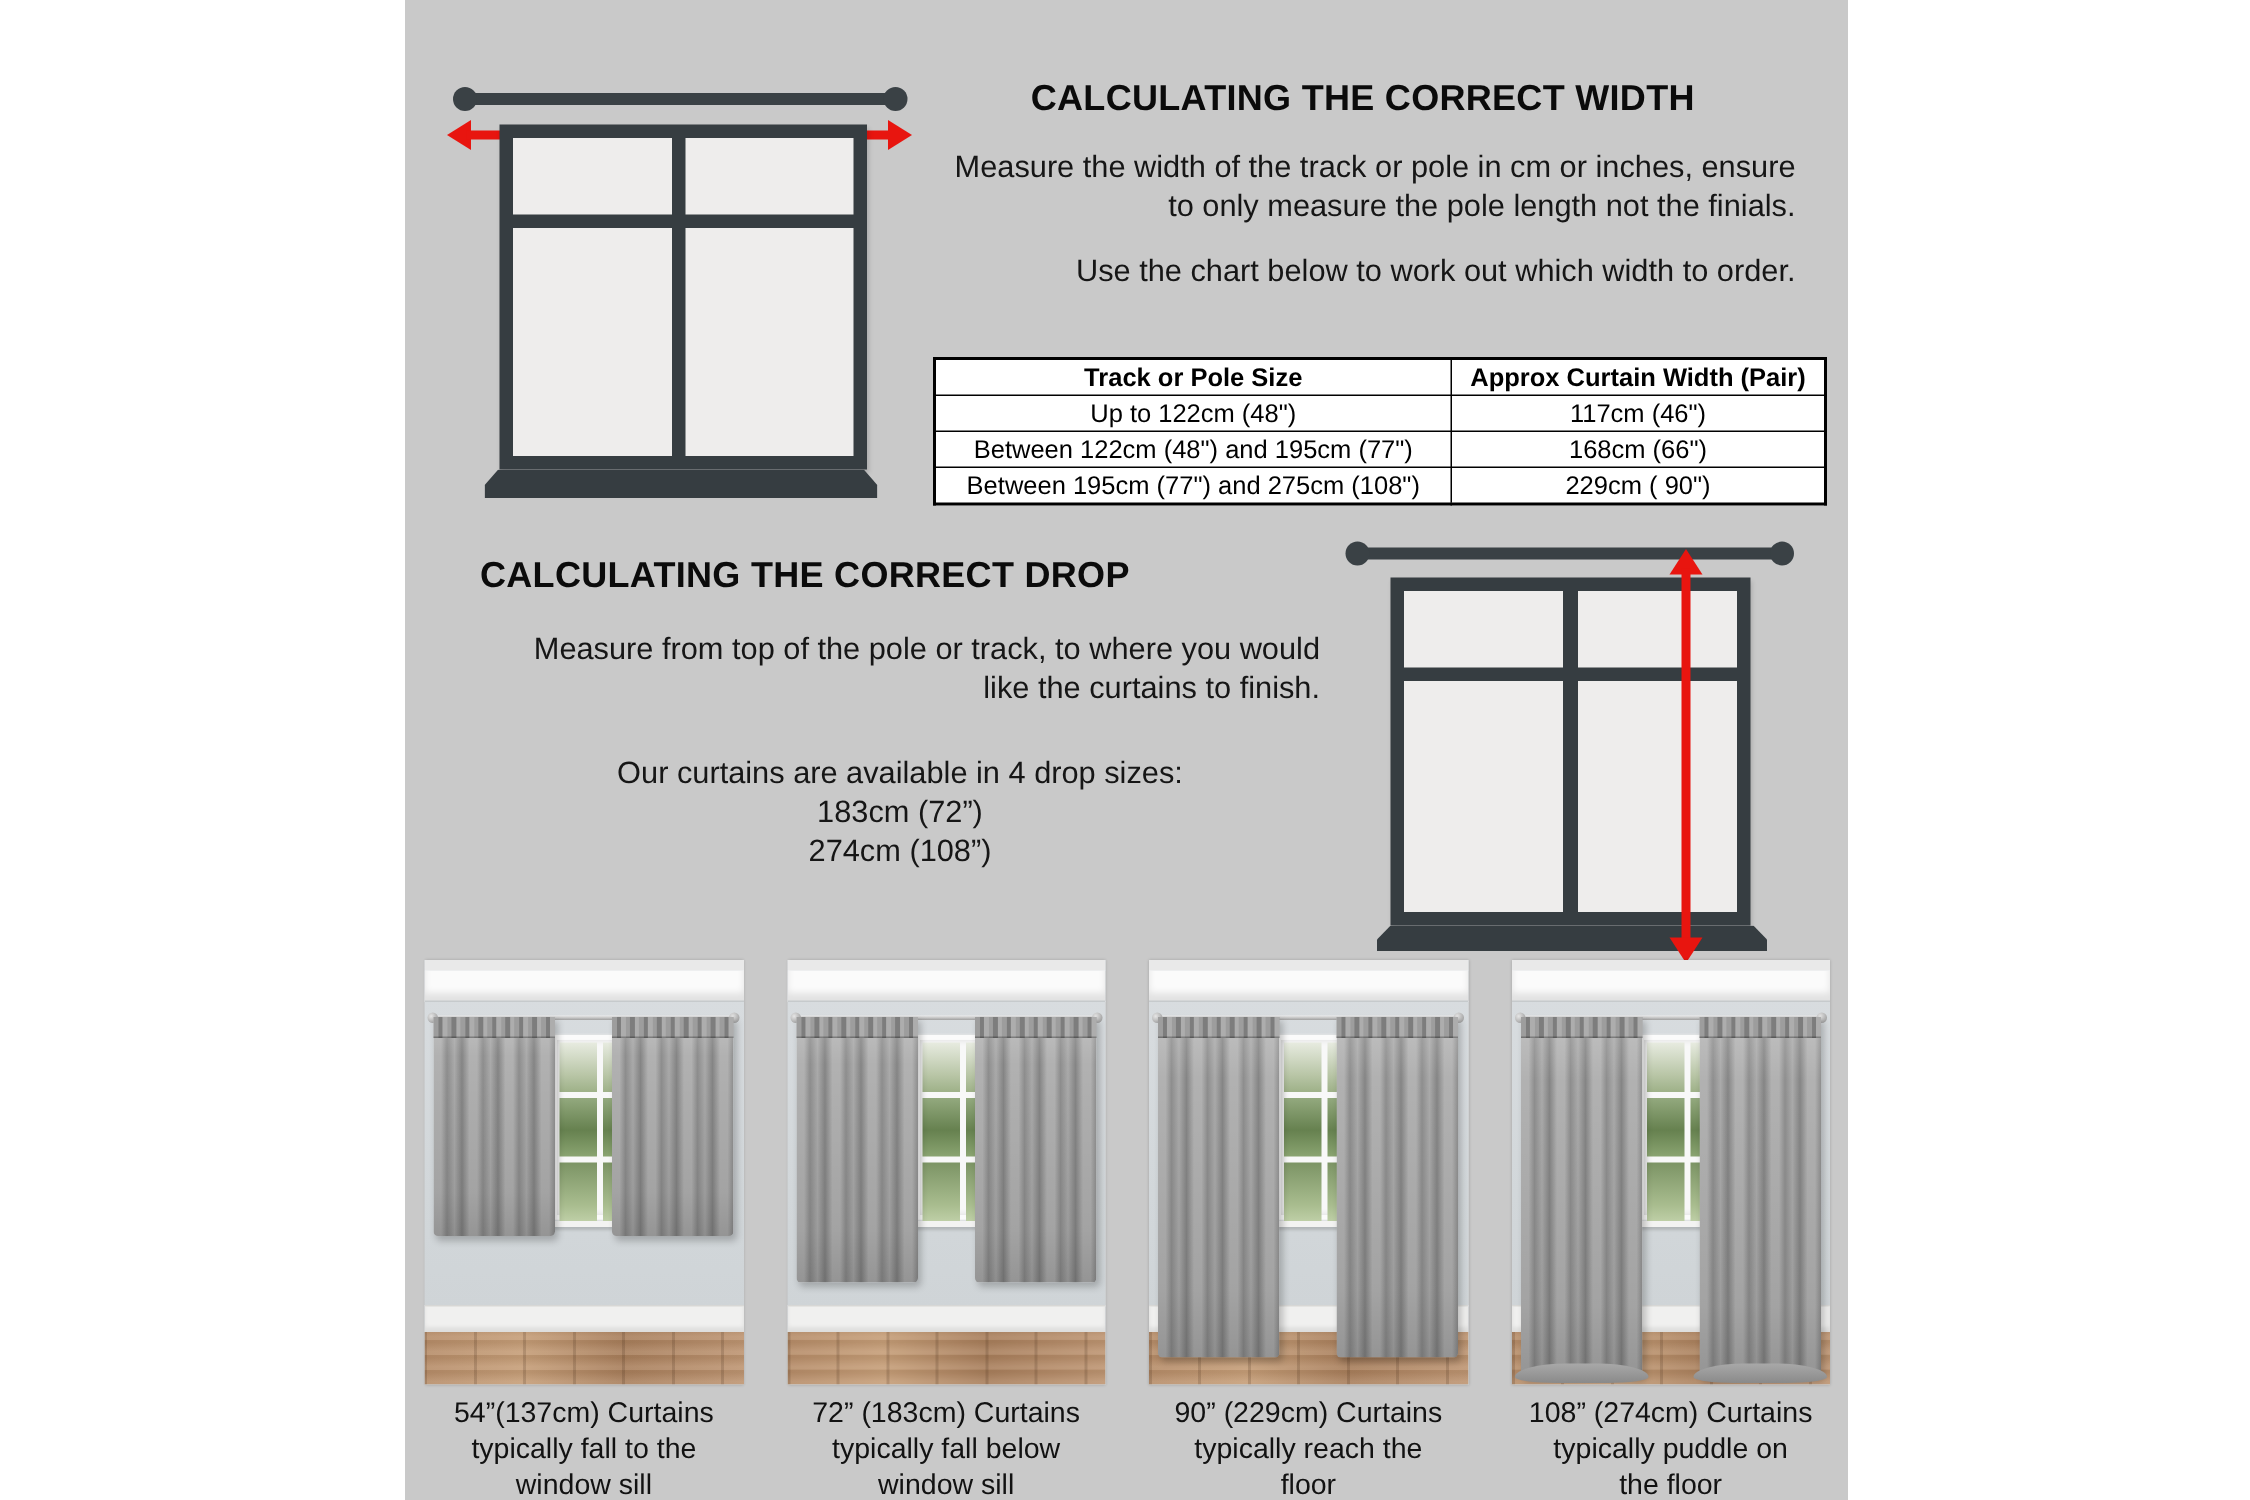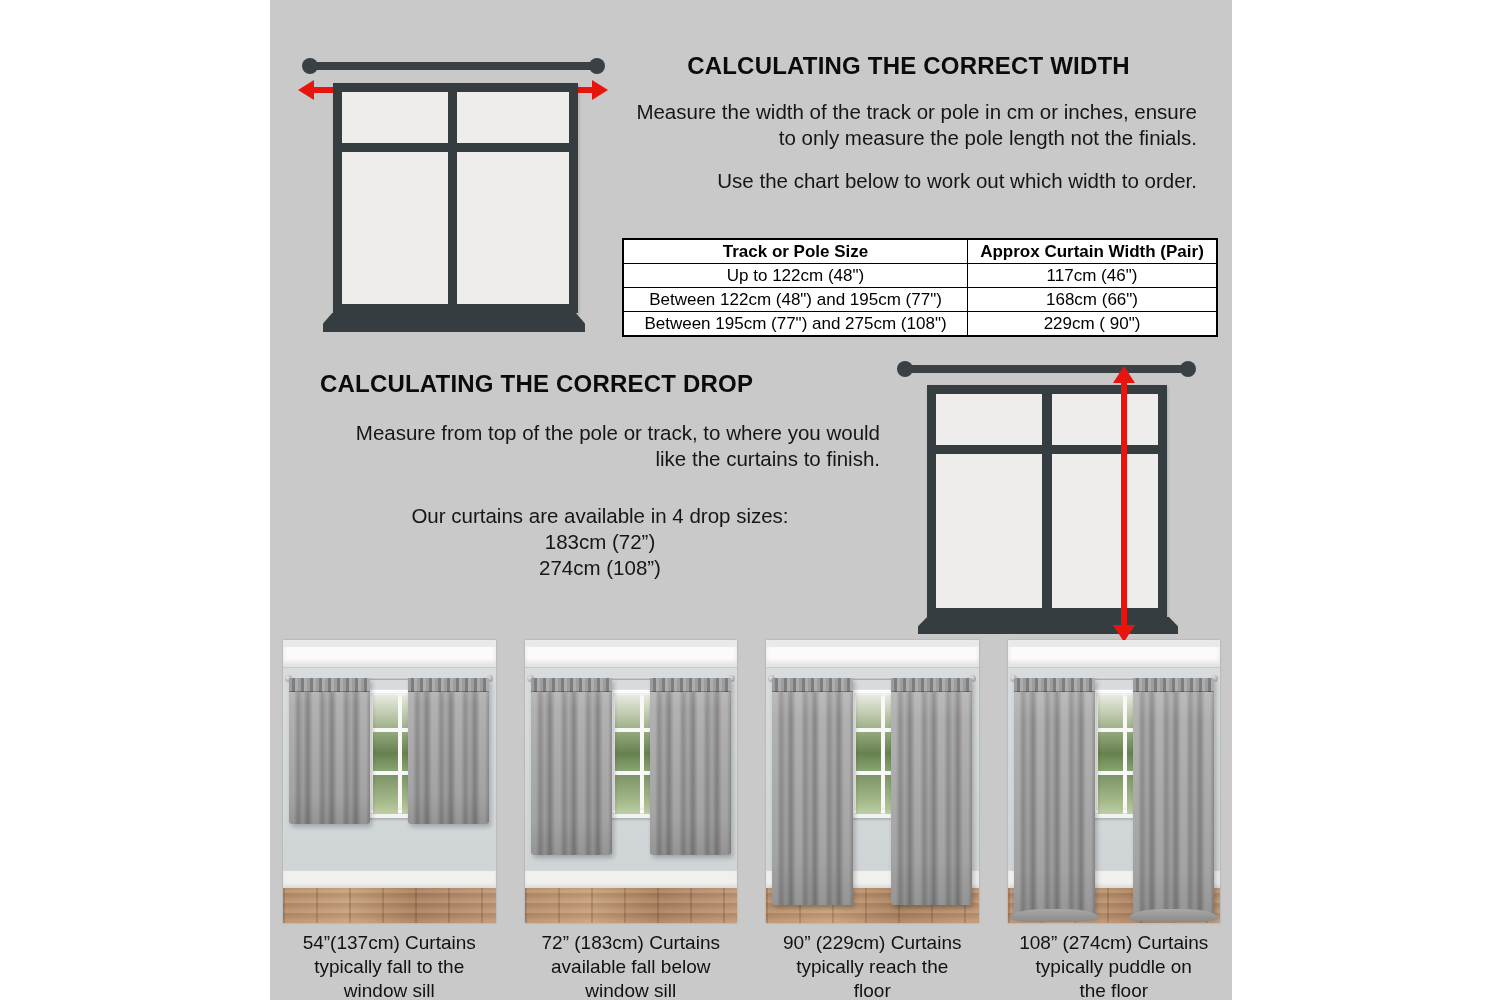--- a/index.html
+++ b/index.html
@@ -233,21 +233,21 @@
           <div class="psill"></div>
           <div class="ppole">
               <i class="fl"></i>
               <i class="fr"></i>
             </div>
           <div class="curt left"></div>
           <div class="curt right"></div>
         </div>
         <div class="caption">
           <div>72” (183cm) Curtains</div>
-          <div>available fall below</div>
+          <div>typically fall below</div>
           <div>window sill</div>
         </div>
       </div>
 
       <div class="photo-col p3">
         <div class="scene">
           <div class="ceiling"></div>
           <div class="cornice"></div>
           <div class="skirting"></div>
           <div class="floor"></div>

